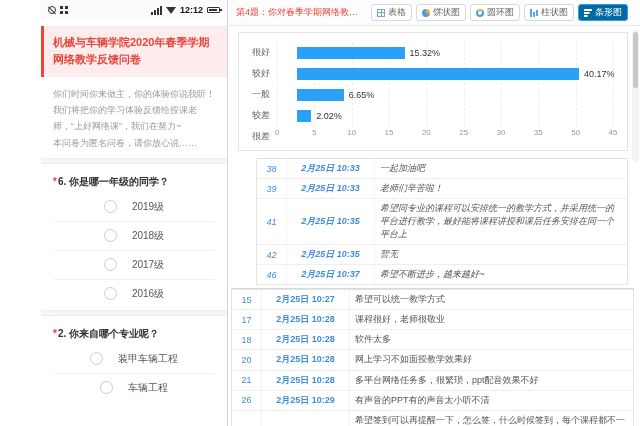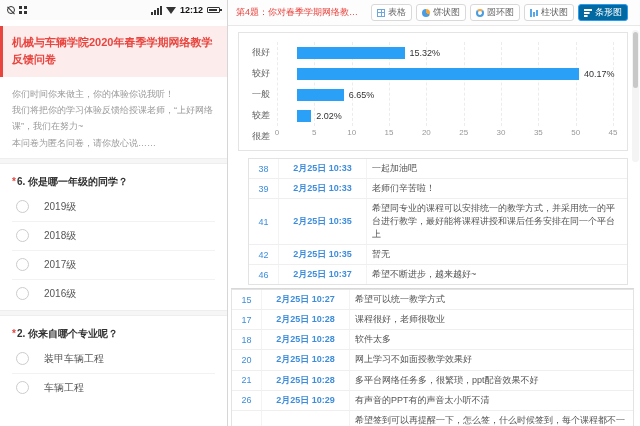--- a/index.html
+++ b/index.html
@@ -1,21 +1,21 @@
 <!DOCTYPE html>
 <html><head>
 <meta charset="utf-8">
 <style>
   *{margin:0;padding:0;box-sizing:border-box;}
   html,body{width:640px;height:426px;}
   body{font-family:"Liberation Sans","DejaVu Sans",sans-serif;background:#fff;overflow:hidden;}
   .app{display:flex;width:640px;height:426px;overflow:hidden;background:#fff;}
 
   
-  .left{width:228px;height:100%;background:#fff;border-right:1px solid #d6d6d6;overflow:hidden;flex:none;}
+  .left{width:228px;height:100%;background:#fff;border-right:1px solid #d6d6d6;overflow:hidden;flex:none;padding-left:41px;}
   .status{height:20px;display:flex;align-items:center;justify-content:space-between;padding:0 7px;background:#fbfbfb;}
   .s-group{display:flex;align-items:center;gap:4px;}
   .mute{width:8px;height:8px;border:1px solid #333;border-radius:50%;position:relative;}
   .mute:after{content:"";position:absolute;left:-2px;top:3px;width:10px;height:1px;background:#333;transform:rotate(45deg);}
   .gridic{width:8px;height:8px;background:
     linear-gradient(#333,#333) 0 0/3px 3px no-repeat,
     linear-gradient(#333,#333) 5px 0/3px 3px no-repeat,
     linear-gradient(#333,#333) 0 5px/3px 3px no-repeat,
     linear-gradient(#333,#333) 5px 5px/3px 3px no-repeat;}
   .sig{display:flex;align-items:flex-end;gap:1px;height:9px;}
@@ -27,21 +27,21 @@
   .batt:after{content:"";position:absolute;left:1px;top:1px;bottom:1px;width:8px;background:#333;}
   .batt:before{content:"";position:absolute;right:-3px;top:1px;width:2px;height:2px;background:#333;}
 
   .survey-head{background:#fdecec;border-left:3px solid #e8453f;padding:8px 10px 9px 9px;margin-top:6px;}
   .survey-title{color:#e8453f;font-size:11px;font-weight:bold;line-height:1.55;}
   .intro{padding:9px 12px 7px;color:#9a9a9a;font-size:9px;line-height:1.8;}
   .band{height:6px;background:#f6f6f6;border-top:1px solid #eeeeee;border-bottom:1px solid #eeeeee;}
   .question{padding:4px 12px 2px;}
   .q-label{font-size:10px;color:#333;font-weight:bold;padding:7px 0 4px;}
   .req{color:#e8453f;margin-right:1px;}
-  .opt{display:flex;align-items:center;gap:15px;padding:7px 4px;border-bottom:1px solid #f2f2f2;cursor:pointer;}
+  .opt{display:flex;align-items:center;gap:15px;padding:7px 4px;border-bottom:1px solid #f2f2f2;cursor:pointer;justify-content:center;}
   .opt:last-child{border-bottom:none;}
   .radio{width:13px;height:13px;border:1px solid #cccccc;border-radius:50%;background:#fff;flex:none;}
   .opt-label{font-size:10px;color:#555;}
 
   
   .right{flex:1;height:100%;background:#fff;position:relative;overflow:hidden;}
   .res-head{height:26px;display:flex;align-items:center;justify-content:space-between;padding:0 12px 0 8px;border-bottom:1px solid #e8e8e8;background:#fdfdfd;}
   .res-q{color:#e8453f;font-size:9px;white-space:nowrap;overflow:hidden;text-overflow:ellipsis;}
   .btns{display:flex;gap:4px;flex:none;margin-left:6px;}
   .cbtn{display:inline-flex;align-items:center;gap:3px;height:17px;padding:0 5px;border:1px solid #d9d9d9;border-radius:3px;background:#fff;font-size:9px;color:#666;cursor:pointer;white-space:nowrap;}
@@ -72,21 +72,21 @@
   .bar{height:12px;background:#2aa0f7;flex:none;}
   .bar-value{font-size:9px;color:#333;margin-left:5px;white-space:nowrap;}
   .tooltip{font-size:9px;color:#fff;background:rgba(55,55,55,.92);padding:2px 7px;border-radius:3px;margin-left:6px;white-space:nowrap;box-shadow:0 1px 3px rgba(0,0,0,.35);}
   .axis-row{position:relative;height:13px;}
   .tick{position:absolute;top:2px;transform:translateX(-50%);font-size:8px;color:#999;}
 
   .vscroll{position:absolute;right:1px;top:30px;width:7px;height:132px;background:#f4f4f4;border-radius:4px;}
   .vthumb{position:absolute;top:2px;left:1px;width:5px;height:56px;background:#c8c8c8;border-radius:3px;cursor:pointer;}
 
   .rtable{background:#fff;border:1px solid #e3e3e3;font-size:9px;}
-  .table-a{margin:0 12px 4px 20px;}
+  .table-a{margin:0 12px 4px 28px;font-style:italic;}
   .table-b{margin:0 6px 0 3px;box-shadow:0 -1px 0 #d8d8d8;}
   .trow{display:flex;border-bottom:1px solid #efefef;}
   .trow:last-child{border-bottom:none;}
   .tcell{padding:3px 5px;display:flex;align-items:center;}
   .c-id{width:30px;justify-content:center;color:#3e8ddd;flex:none;border-right:1px solid #f3f3f3;}
   .c-date{width:88px;justify-content:center;color:#3e8ddd;font-weight:bold;flex:none;border-right:1px solid #f3f3f3;}
   .c-text{flex:1;color:#555;line-height:1.45;min-width:0;}
 </style>
 </head>
 <body>

